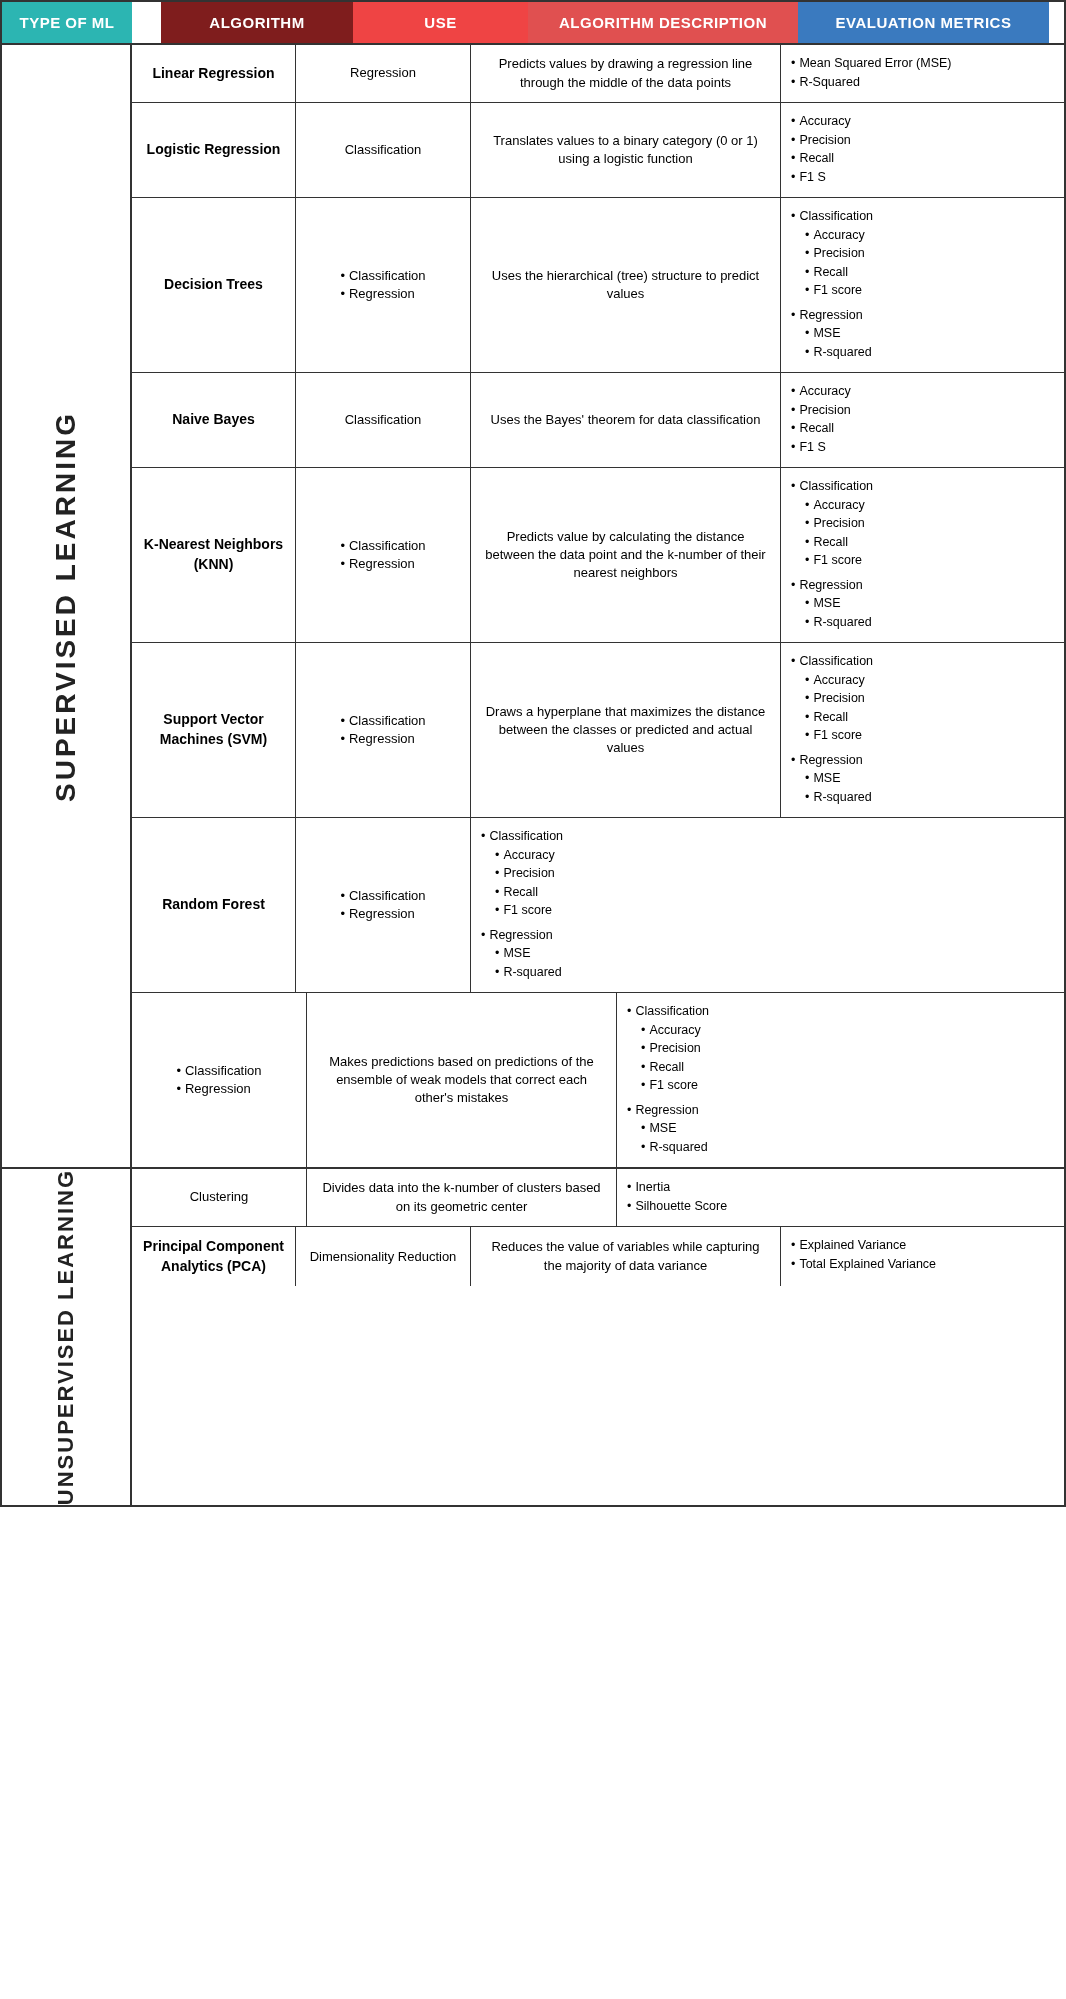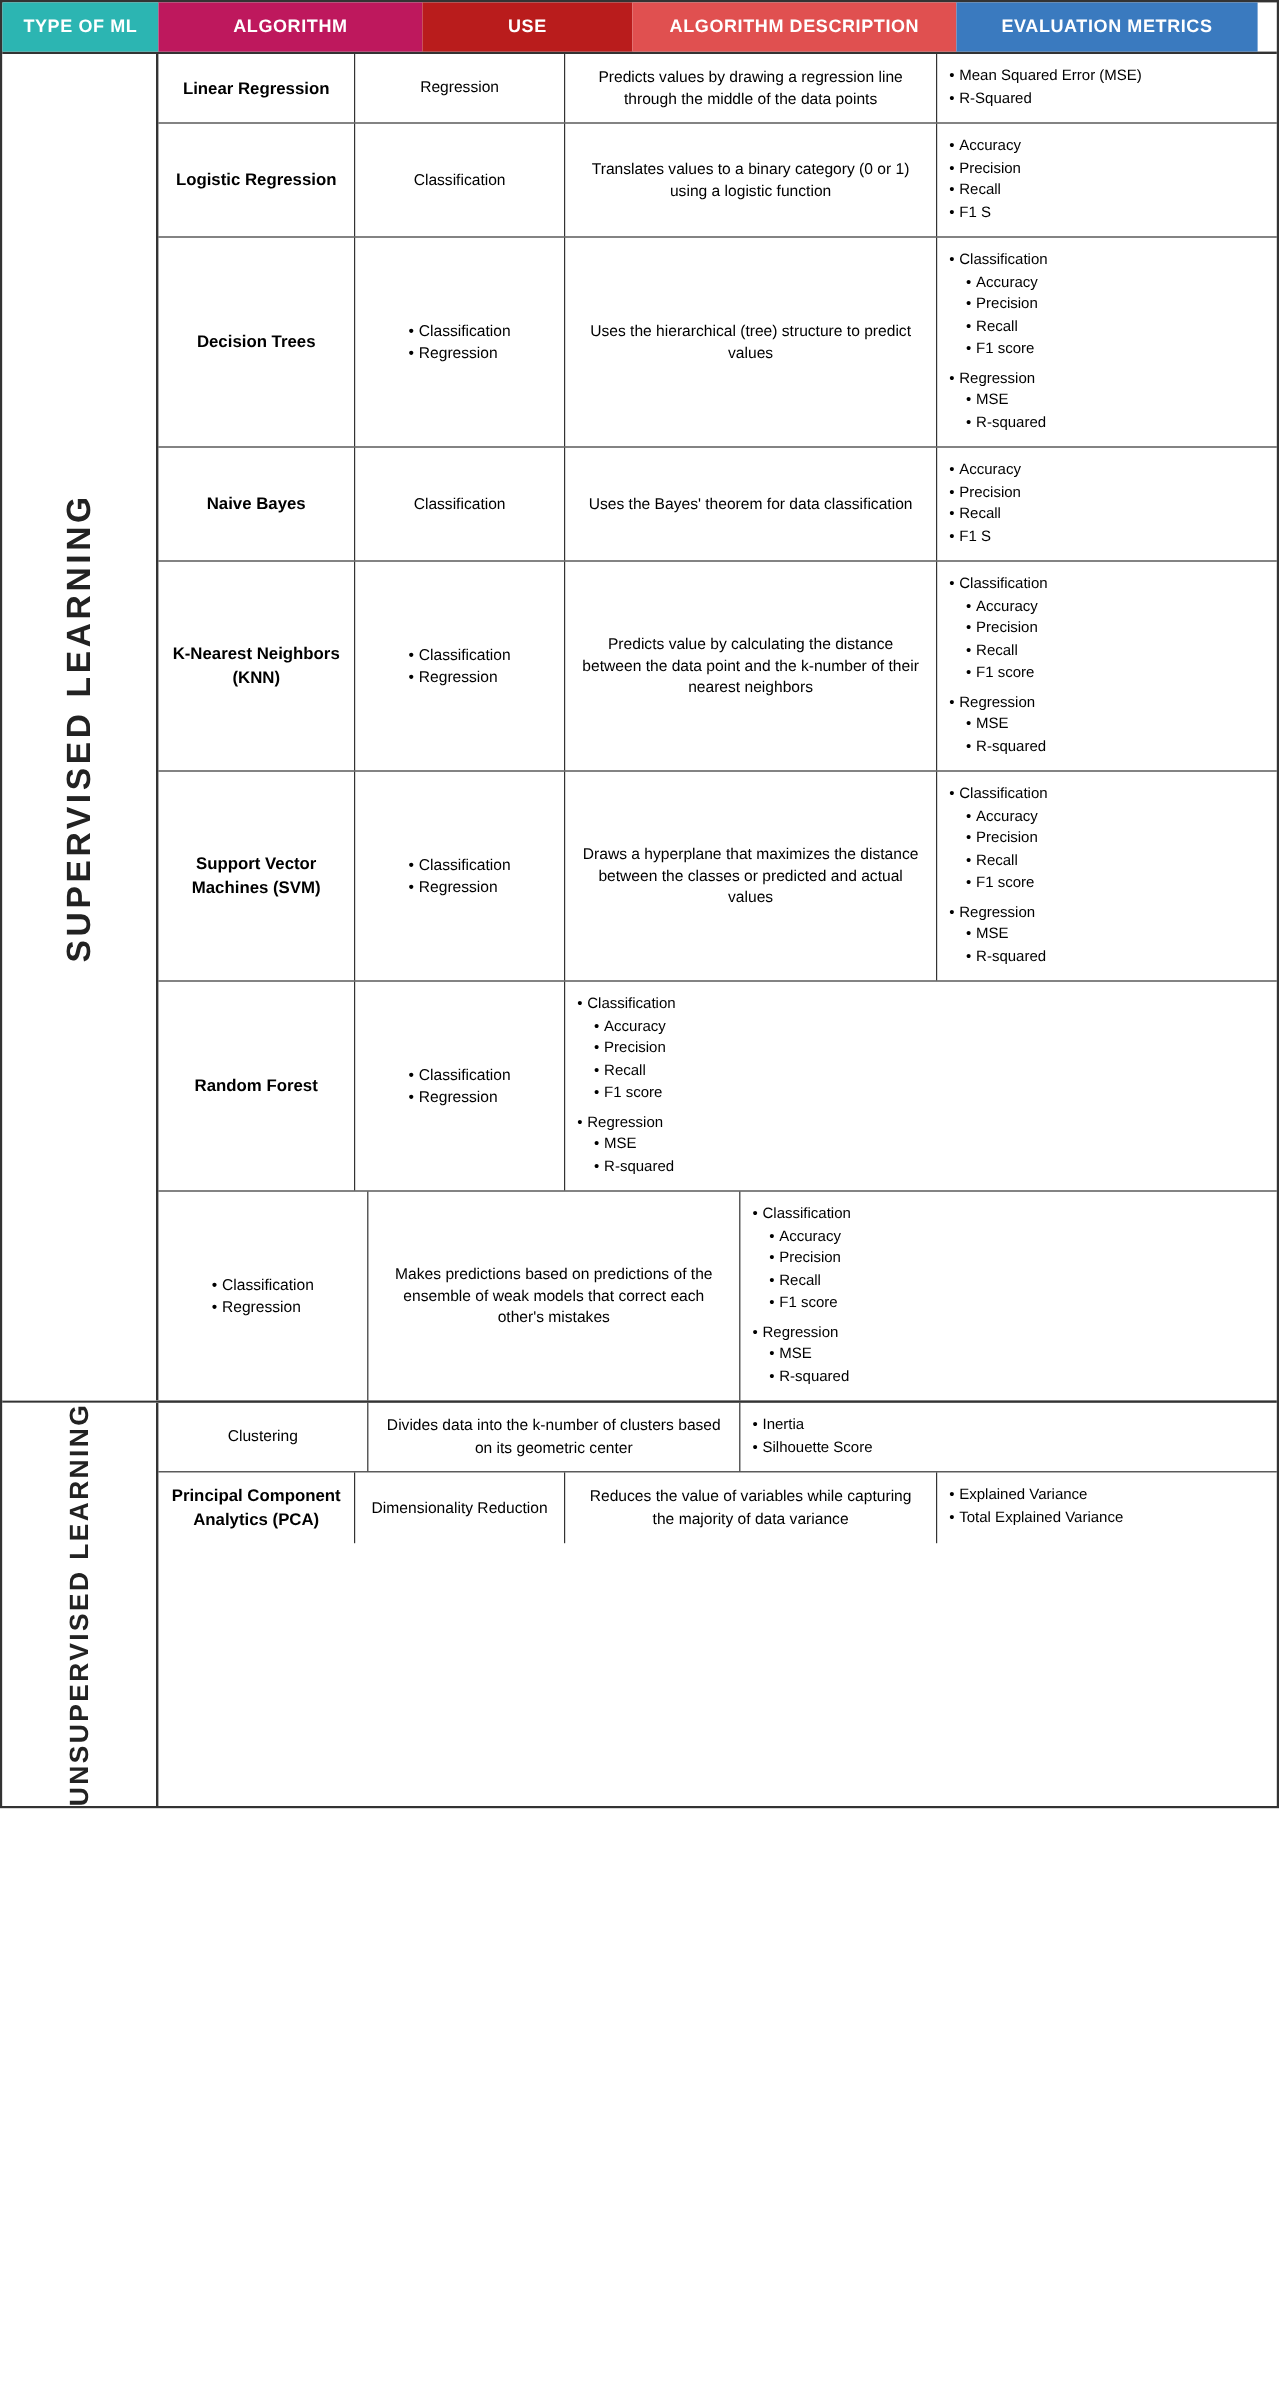--- a/index.html
+++ b/index.html
@@ -24,22 +24,22 @@
       justify-content: center;
       text-align: center;
       padding: 12px 8px;
       font-weight: bold;
       font-size: 15px;
       color: #fff;
       text-transform: uppercase;
       letter-spacing: 0.5px;
     }
     .col-type { width: 130px; background: #2cb5b2; flex-shrink: 0; }
-    .col-algo { width: 220px; background: #be185d; flex-shrink: 0; }
-    .col-use  { width: 175px; background: #b91c1c; flex-shrink: 0; }
+    .col-algo { width: 192px; background: #7f1d1d; flex-shrink: 0; margin-left: 29px; }
+    .col-use  { width: 175px; background: #ef4444; flex-shrink: 0; }
     .col-desc { width: 270px; background: #e05050; flex-shrink: 0; }
     .col-eval { width: 251px; background: #3a7abf; flex-shrink: 0; }
 
     
     .body-section {
       display: flex;
       width: 100%;
       border-top: 2px solid #333;
     }
     .type-cell {

